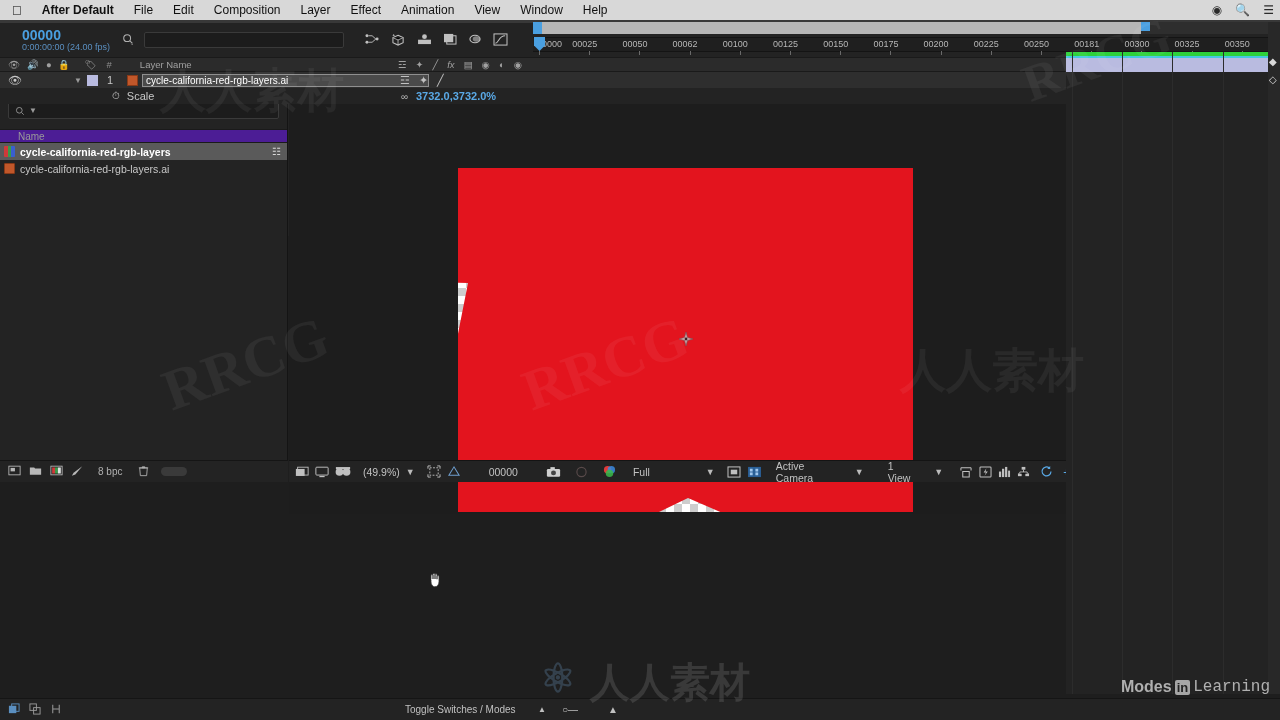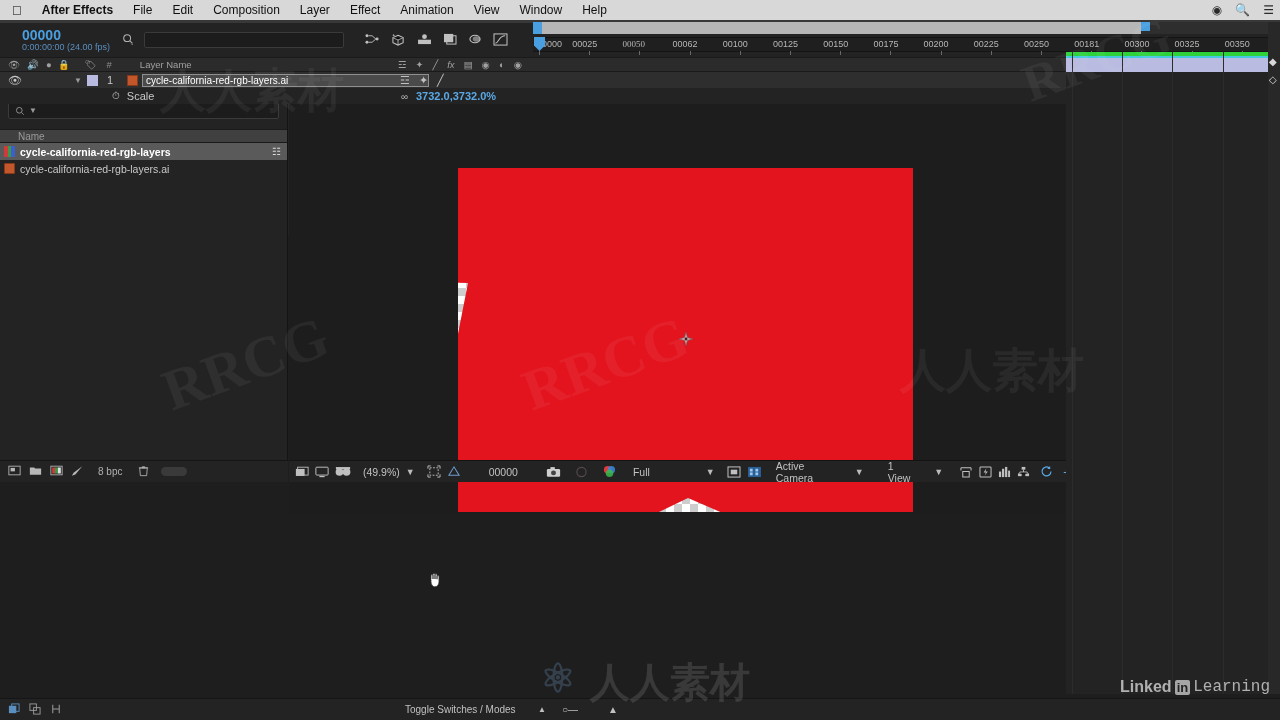--- a/index.html
+++ b/index.html
@@ -75,21 +75,21 @@
   #project { left:0; top:58px; width:288px; height:424px; background:#232323; border-right:1px solid #141414;}
   #project .ptab.active { border-bottom:2px solid #cfcfcf; }
   .proj-head { display:flex; padding:8px 8px 0 8px; gap:10px; height:78px; }
   .proj-thumb { width:72px; height:55px; background:#0a0405; border:1px solid #000; position:relative; overflow:hidden;}
   .proj-meta { font-size:10px; line-height:14px; color:#c6c6c6; padding-top:2px;}
   .proj-meta .nm { font-weight:bold; color:#e6e6e6; }
   .proj-search {
     margin:22px 8px 0 8px; height:17px; background:#1c1c1c; border:1px solid #3a3a3a;
     display:flex; align-items:center; padding:0 6px; gap:4px; border-radius:2px;
   }
-  .proj-colhead { margin-top:10px; height:14px; background:#404040; border-top:1px solid #1a1a1a; border-bottom:1px solid #1a1a1a;
+  .proj-colhead { margin-top:10px; height:14px; background:#4c1d95; border-top:1px solid #1a1a1a; border-bottom:1px solid #1a1a1a;
      display:flex; align-items:center; padding-left:18px; font-size:10px; color:#9a9a9a;}
   .proj-row { height:17px; display:flex; align-items:center; padding-left:4px; gap:5px; font-size:10.5px; }
   .proj-row.sel { background:#5a5a5a; color:#fff; }
   .proj-row .ic { width:11px; height:11px; border-radius:1px; flex:none; }
   .proj-foot { position:absolute; left:0; bottom:0; width:288px; height:22px; background:#232323;
      border-top:1px solid #151515; display:flex; align-items:center; gap:8px; padding-left:8px; }
   .proj-foot .bpc { font-size:10px; color:#b0b0b0; margin-left:6px; }
 
   
   #comp { left:289px; top:58px; width:795px; height:424px; background:#232323; }
@@ -166,21 +166,21 @@
         font-family:"Liberation Serif", serif; }
   .cursor-hand { position:absolute; width:14px; height:17px; pointer-events:none; }
 </style>
 </head>
 <body>
 
 <div id="app">
 
   <div class="macbar">
     <span class="apple"></span>
-    <span class="mi app">After Effects</span>
+    <span class="mi app">After Default</span>
     <span class="mi">File</span>
     <span class="mi">Edit</span>
     <span class="mi">Composition</span>
     <span class="mi">Layer</span>
     <span class="mi">Effect</span>
     <span class="mi">Animation</span>
     <span class="mi">View</span>
     <span class="mi">Window</span>
     <span class="mi">Help</span>
     <div class="macbar-right">
@@ -736,21 +736,21 @@
       <div class="ruler-bar">
         <div style="position:absolute;left:0;top:0;width:608px;height:12px;background:#b6b6b6"></div>
         <div style="position:absolute;left:608px;top:0;width:9px;height:9px;background:#4a9fe0"></div>
         <div style="position:absolute;left:0;top:0;width:9px;height:12px;background:#4a9fe0"></div>
       </div>
       <div class="ruler-nums">
           <span style="left: 4px;">00000</span>
           <div class="ruler-tick" style="left: 6px;"></div>
           <span style="left: 39.2px;">00025</span>
           <div class="ruler-tick" style="left: 56.2px;"></div>
-          <span style="left: 89.4px; font-family: Liberation Serif, serif;">00050</span>
+          <span style="left: 89.4px;">00050</span>
           <div class="ruler-tick" style="left: 106.4px;"></div>
           <span style="left: 139.6px;">00062</span>
           <div class="ruler-tick" style="left: 156.6px;"></div>
           <span style="left: 189.8px;">00100</span>
           <div class="ruler-tick" style="left: 206.8px;"></div>
           <span style="left: 240px;">00125</span>
           <div class="ruler-tick" style="left: 257px;"></div>
           <span style="left: 290.2px;">00150</span>
           <div class="ruler-tick" style="left: 307.2px;"></div>
           <span style="left: 340.4px;">00175</span>
@@ -808,21 +808,21 @@
             </svg>
         </span>
       </span>
       <span class="tsw">Toggle Switches / Modes</span>
       <span style="position:absolute;left:538px;color:#c0c0c0;font-size:8px">▲</span>
       <span style="position:absolute;left:562px;color:#c0c0c0;font-size:10px">○—</span>
       <span style="position:absolute;left:608px;color:#c0c0c0;font-size:10px">▲</span>
     </div>
 
     <div class="brand">
-      <span>Linked</span>
+      <span>Modes</span>
         <span class="in">in</span>
       <span class="lrn">Learning</span>
     </div>
   </div>
 
   <div class="wm" style="left:520px;top:330px;font-size:58px;transform:rotate(-20deg)">RRCG</div>
   <div class="wm" style="left:160px;top:330px;font-size:58px;transform:rotate(-20deg)">RRCG</div>
   <div class="wm" style="left:1020px;top:30px;font-size:52px;transform:rotate(-20deg)">RRCG</div>
   <div class="wm" style="left:160px;top:60px;font-size:46px;">人人素材</div>
   <div class="wm" style="left:900px;top:340px;font-size:46px;">人人素材</div>

